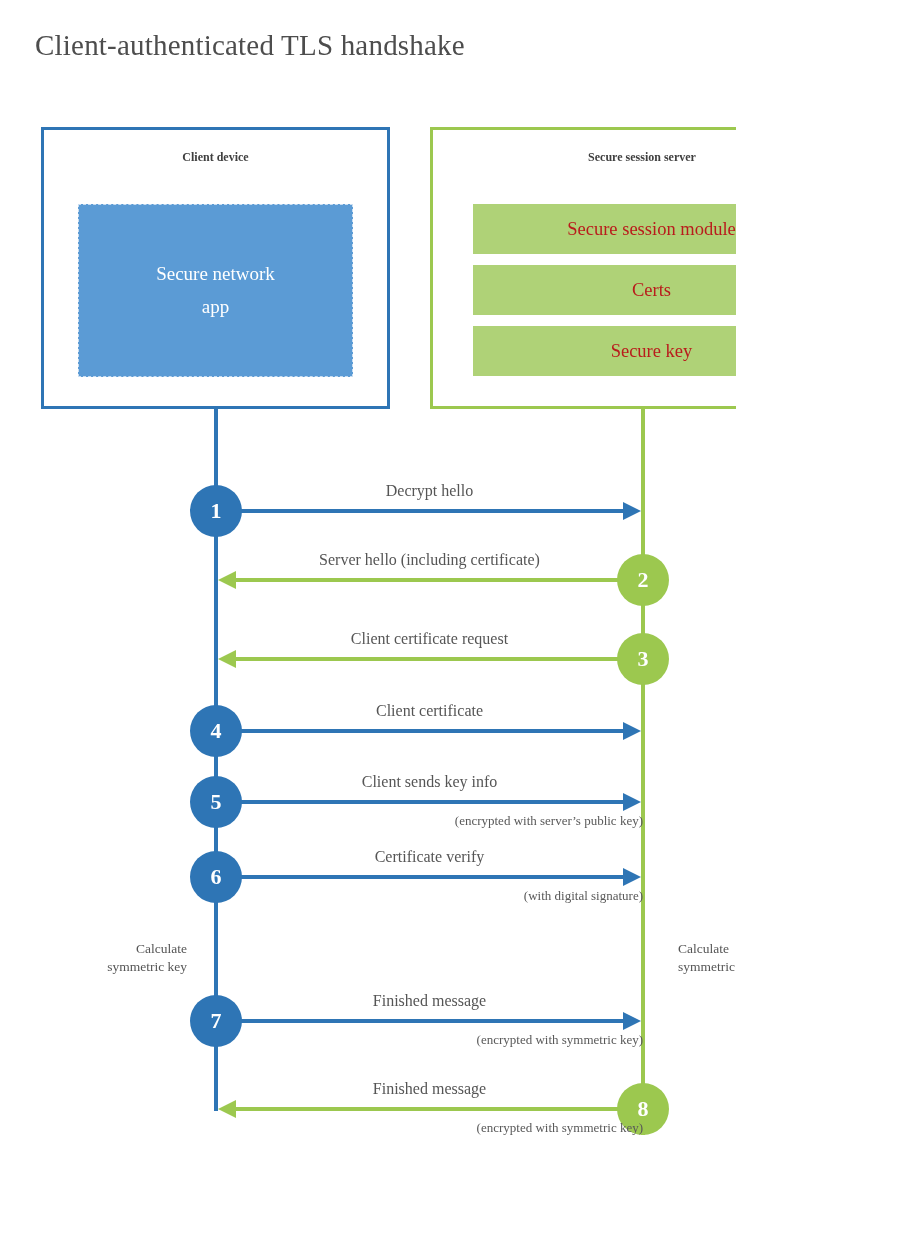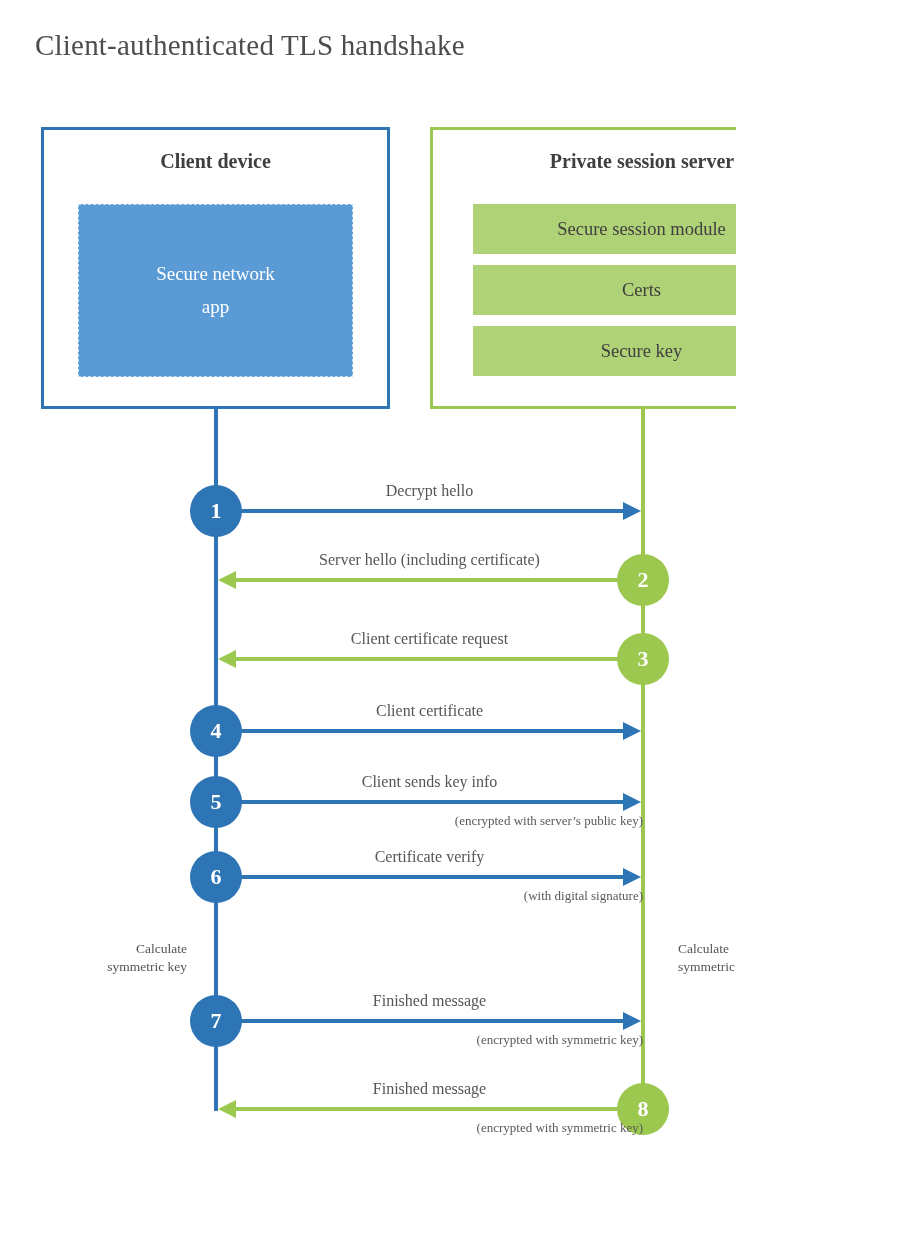--- a/index.html
+++ b/index.html
@@ -4,27 +4,27 @@
 <style>
   html,body{margin:0;padding:0;background:#fff;}
   body{width:900px;height:1256px;position:relative;font-family:"Liberation Sans",sans-serif;}
   #canvas{position:absolute;left:0;top:4px;width:736px;height:1256px;overflow:hidden;background:#fff;font-family:Liberation Serif, serif;}
 
   .page-title{position:absolute;left:35px;top:25px;font-size:29px;font-weight:300;color:#4d4d4d;letter-spacing:.2px;}
 
   .outer-box{position:absolute;top:123px;height:282px;box-sizing:border-box;background:#fff;}
   .outer-box.client{left:41px;width:349px;border:3px solid #2e75b5;}
   .outer-box.server{left:430px;width:424px;border:3px solid #9cc84f;}
-  .box-title{position:absolute;left:0;width:100%;top:20px;text-align:center;font-size:20px;font-weight:bold;color:#3f3f3f;}
+  .box-title{position:absolute;left:0;width:100%;top:20px;text-align:center;font-size:12px;font-weight:bold;color:#3f3f3f;}
 
   .app-box{position:absolute;left:78px;top:200px;width:275px;height:173px;box-sizing:border-box;background:#5b9bd5;
     border:1px dashed #cadef2;display:flex;align-items:center;justify-content:center;color:#fff;font-size:19px;
     text-align:center;white-space:pre-line;line-height:1.7;}
   .module-bar{position:absolute;left:473px;width:337px;height:50px;background:#afd277;display:flex;align-items:center;
-    justify-content:center;color:#404040;font-size:18.5px;}
+    justify-content:center;color:#b91c1c;font-size:18.5px;padding-left:10px;}
   .module-bar.m0{top:200px}.module-bar.m1{top:261px}.module-bar.m2{top:322px}
 
   .lifeline{position:absolute;width:4px;}
   .lifeline.blue{left:214px;top:404px;height:703px;background:#2e75b5;}
   .lifeline.green{left:641px;top:404px;height:727px;background:#9cc84f;}
 
   .hline{position:absolute;height:4px;}
   .hline.blue{background:#2e75b5;}
   .hline.green{background:#9cc84f;}
   .tri{position:absolute;width:0;height:0;border-top:9px solid transparent;border-bottom:9px solid transparent;}
@@ -51,21 +51,21 @@
 
   <div class="page-title">Client-authenticated TLS handshake</div>
 
   <div class="outer-box client">
     <div class="box-title">Client device</div>
   </div>
   <div class="app-box">Secure network
 app</div>
 
   <div class="outer-box server">
-    <div class="box-title">Private session server</div>
+    <div class="box-title">Secure session server</div>
   </div>
   <div class="module-bar m0">Secure session module</div>
   <div class="module-bar m1">Certs</div>
   <div class="module-bar m2">Secure key</div>
 
   <div class="lifeline blue"></div>
   <div class="lifeline green"></div>
 
   <div>
     <div class="mlabel" style="top:478px">Decrypt hello</div>

